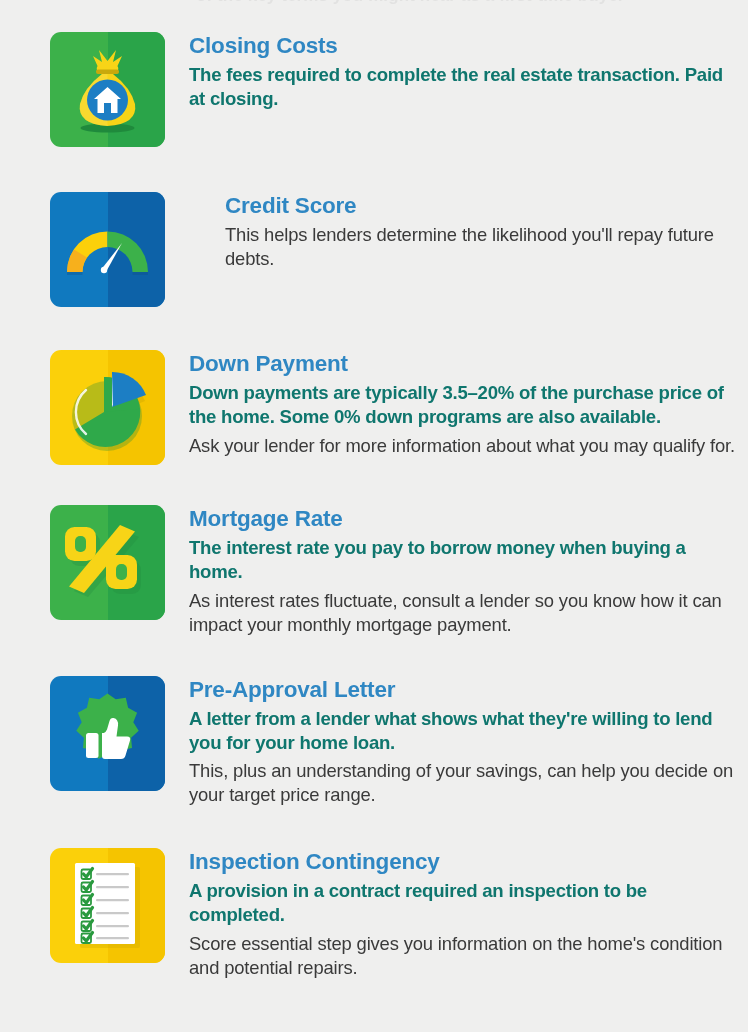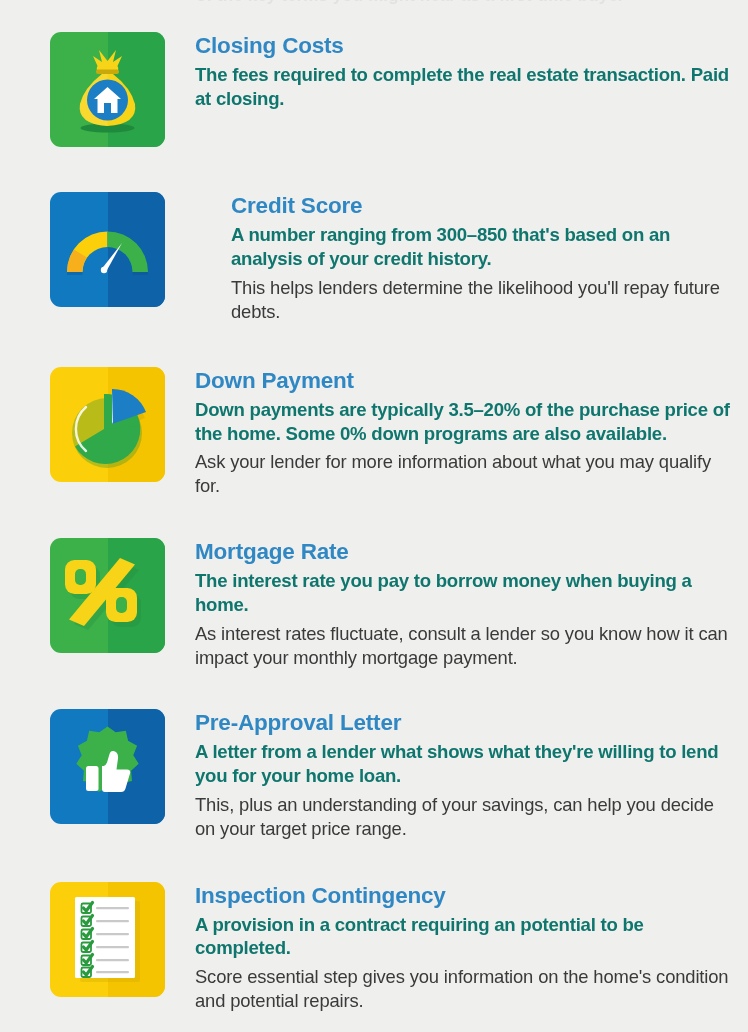--- a/index.html
+++ b/index.html
@@ -73,21 +73,21 @@
   }
   .icon-tile svg {
     position: absolute;
     top: 0;
     left: 0;
     width: 115px;
     height: 115px;
   }
 
   .term-text {
-    padding-left: 30px;
+    padding-left: 24px;
     padding-top: 1px;
     flex: 1 1 auto;
     min-width: 0;
   }
 
   .term-title {
     color: #2f87c3;
     font-size: 22.5px;
     font-weight: 700;
     line-height: 1.12;
@@ -148,21 +148,20 @@
         <path d="M57.5 39.5 A40.5 40.5 0 0 1 98 80 L82.5 80 A25 25 0 0 0 57.5 55 Z" fill="#3cb14a"></path>
         <path d="M17 80 A40.5 40.5 0 0 1 24 57.5 L37 65.5 A25 25 0 0 0 32.5 80 Z" fill="#f5a623" opacity=".75"></path>
         <path d="M17 80 L32.5 80 L32.5 83 L17 83 Z" fill="#0d4f86" opacity=".35"></path>
         <path d="M82.5 80 L98 80 L98 83 L82.5 83 Z" fill="#0d4f86" opacity=".35"></path>
         <path d="M72 51 L56.5 79 L52 76.5 Z" fill="#ffffff"></path>
         <circle cx="54" cy="78" r="3.2" fill="#ffffff"></circle>
       </svg>
     </div>
     <div class="term-text">
       <h2 class="term-title">Credit Score</h2>
-      <p class="term-def">A number ranging from 300–850 that's based on an analysis of your credit history.</p>
       <p class="term-note">This helps lenders determine the likelihood you'll repay future debts.</p>
     </div>
   </div>
 
   <div class="term-row r2">
     <div class="icon-tile" style="background:#fbd00a;">
       <div class="tile-right-shade" style="background:#f5c400;"></div>
       <svg viewBox="0 0 115 115" xmlns="http://www.w3.org/2000/svg">
         <path d="M57 62 L57 24 A38 38 0 0 1 92 47 Z" fill="#c9a400" opacity=".35" transform="translate(3,4)"></path>
         <circle cx="54" cy="62" r="35" fill="#1f8a3c" opacity=".3" transform="translate(3,4)"></circle>
@@ -254,18 +253,18 @@
         </g>
         <g>
           <rect x="31.5" y="85.5" width="9.5" height="9.5" rx="1.5" fill="none" stroke="#2a9a3f" stroke-width="1.8"></rect>
           <path d="M33.5 90 L36.2 93 L42.5 84.5" stroke="#2a9a3f" stroke-width="3.2" fill="none" stroke-linecap="round" stroke-linejoin="round"></path>
           <rect x="46" y="89" width="33" height="2.3" rx="1.1" fill="#c9c9c9"></rect>
         </g>
       </svg>
     </div>
     <div class="term-text">
       <h2 class="term-title">Inspection Contingency</h2>
-      <p class="term-def">A provision in a contract requiring an potential to be completed.</p>
+      <p class="term-def">A provision in a contract required an inspection to be completed.</p>
       <p class="term-note">Score essential step gives you information on the home's condition and potential repairs.</p>
     </div>
   </div>
 
 </div>
 
 </body></html>

